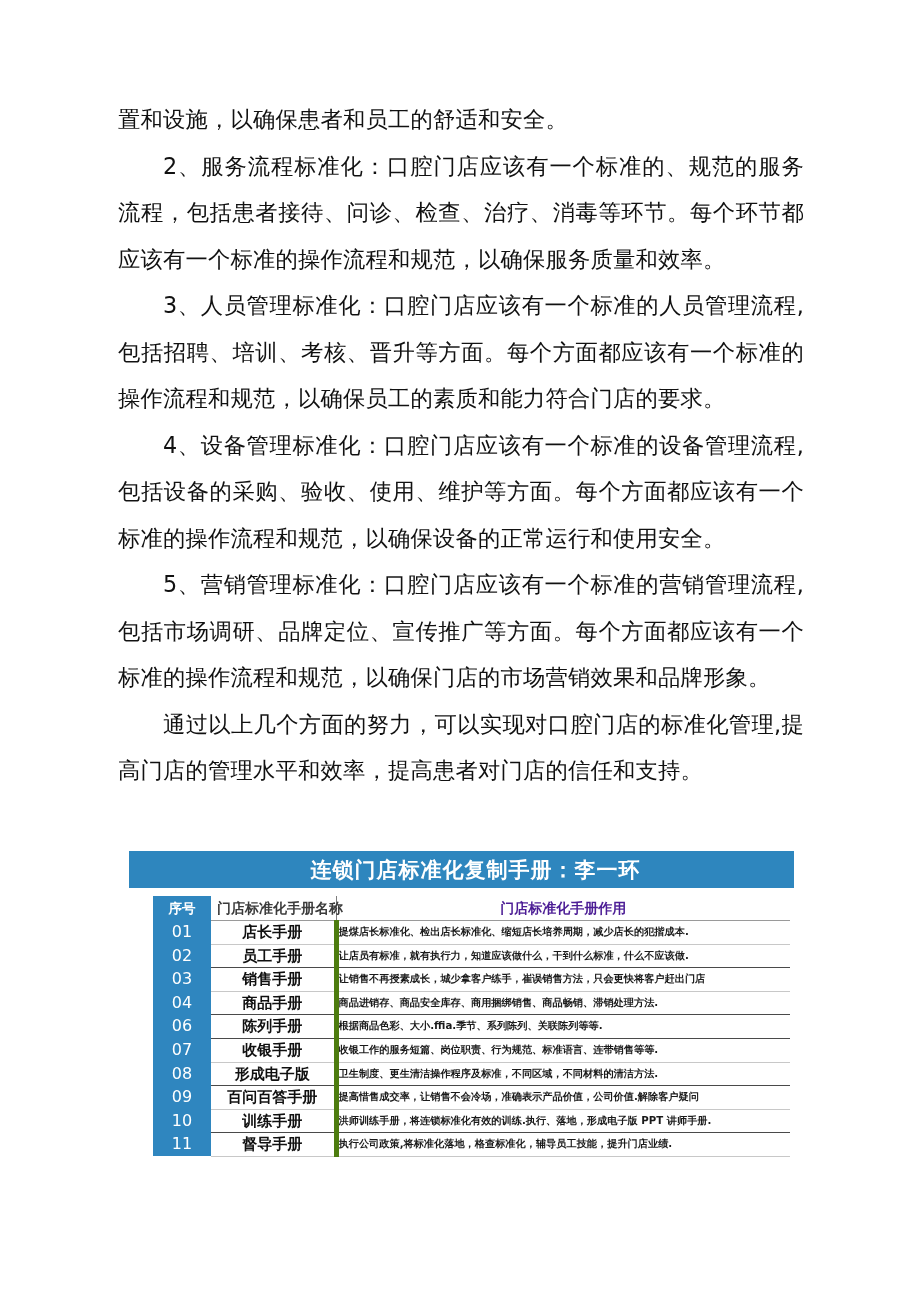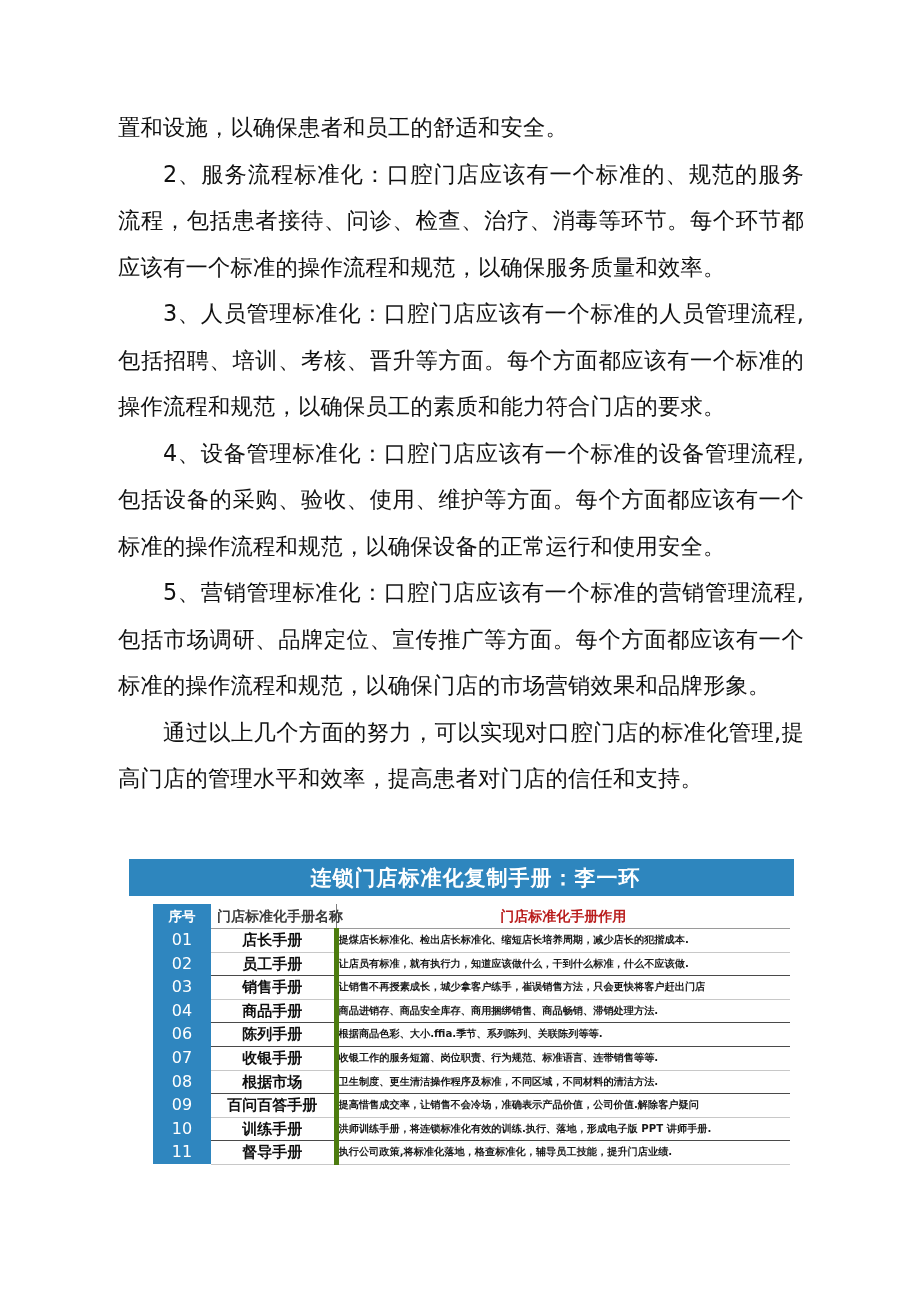--- a/index.html
+++ b/index.html
@@ -13,21 +13,21 @@
     height: 1301px;
     font-family: "DejaVu Sans", "Liberation Sans", sans-serif;
     color: #000000;
     overflow: hidden;
     position: relative;
   }
 
   .page {
     position: absolute;
     left: 0;
-    top: 8px;
+    top: 0;
     width: 920px;
     height: 941px;
     background: #ffffff;
   }
 
   
   .prose {
     position: absolute;
     left: 118px;
     top: 96px;
@@ -140,21 +140,21 @@
     border-bottom: 1px solid #4a4a4a;
     border-left: 5px solid #4d7c0f;
     padding-left: 5px;
     white-space: nowrap;
     overflow: hidden;
     font-weight: 600;
   }
   th.cell-desc {
     font-size: 14px;
     font-weight: 600;
-    color: #b91c1c;
+    color: #4c1d95;
     text-align: center;
     height: 24px;
     line-height: 24px;
     border-bottom: 1px solid #9a9a9a;
     border-left: 1px solid #7d7d7d;
     padding-left: 0;
   }
 
   
   tr.light .cell-name,
@@ -219,21 +219,21 @@
           <td class="cell-name">陈列手册</td>
           <td class="cell-desc">根据商品色彩、大小.ffia.季节、系列陈列、关联陈列等等.</td>
         </tr>
         <tr class="light">
           <td class="cell-idx">07</td>
           <td class="cell-name">收银手册</td>
           <td class="cell-desc">收银工作的服务短篇、岗位职责、行为规范、标准语言、连带销售等等.</td>
         </tr>
         <tr>
           <td class="cell-idx">08</td>
-          <td class="cell-name">根据市场</td>
+          <td class="cell-name">形成电子版</td>
           <td class="cell-desc">卫生制度、更生清洁操作程序及标准，不同区域，不同材料的清洁方法.</td>
         </tr>
         <tr class="light">
           <td class="cell-idx">09</td>
           <td class="cell-name">百问百答手册</td>
           <td class="cell-desc">提高惜售成交率，让销售不会冷场，准确表示产品价值，公司价值.解除客户疑问</td>
         </tr>
         <tr>
           <td class="cell-idx">10</td>
           <td class="cell-name">训练手册</td>

